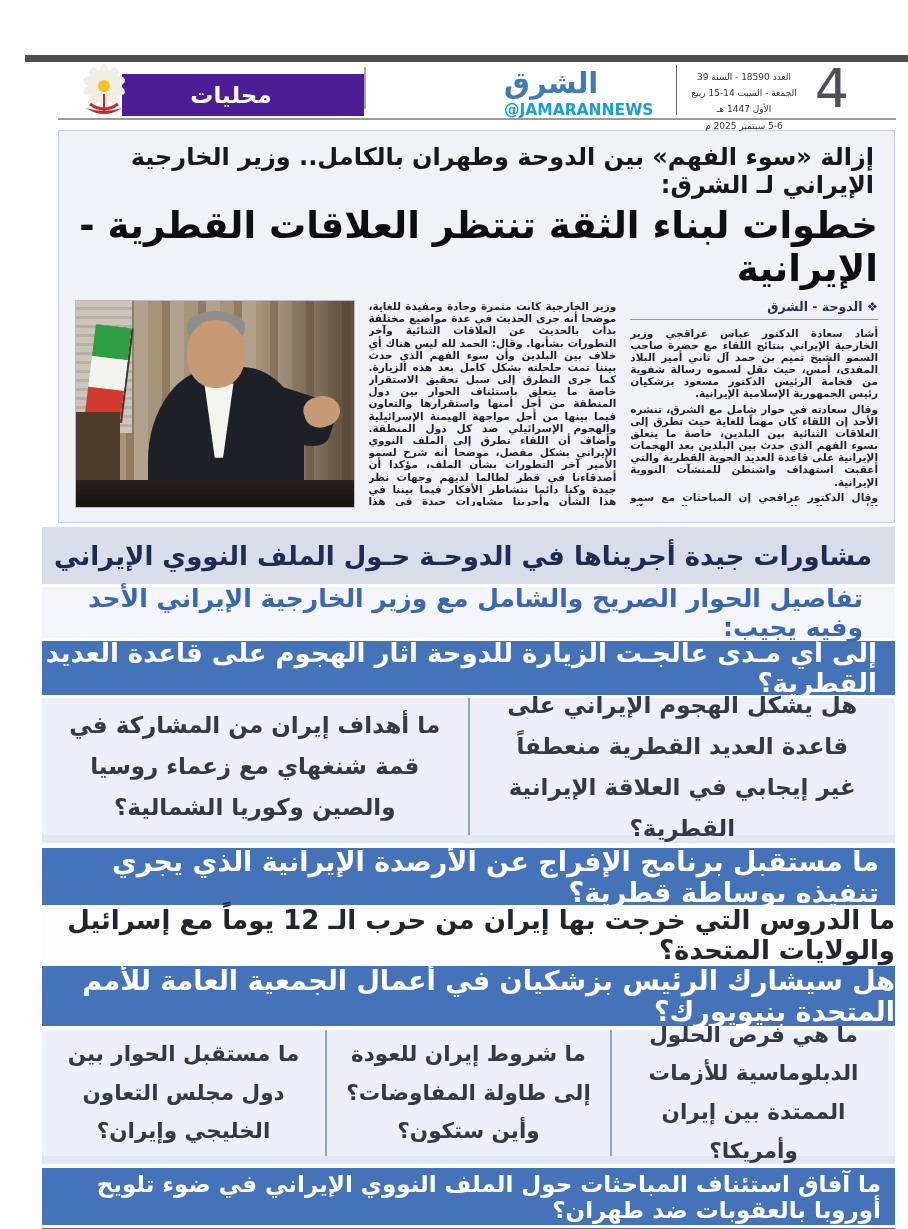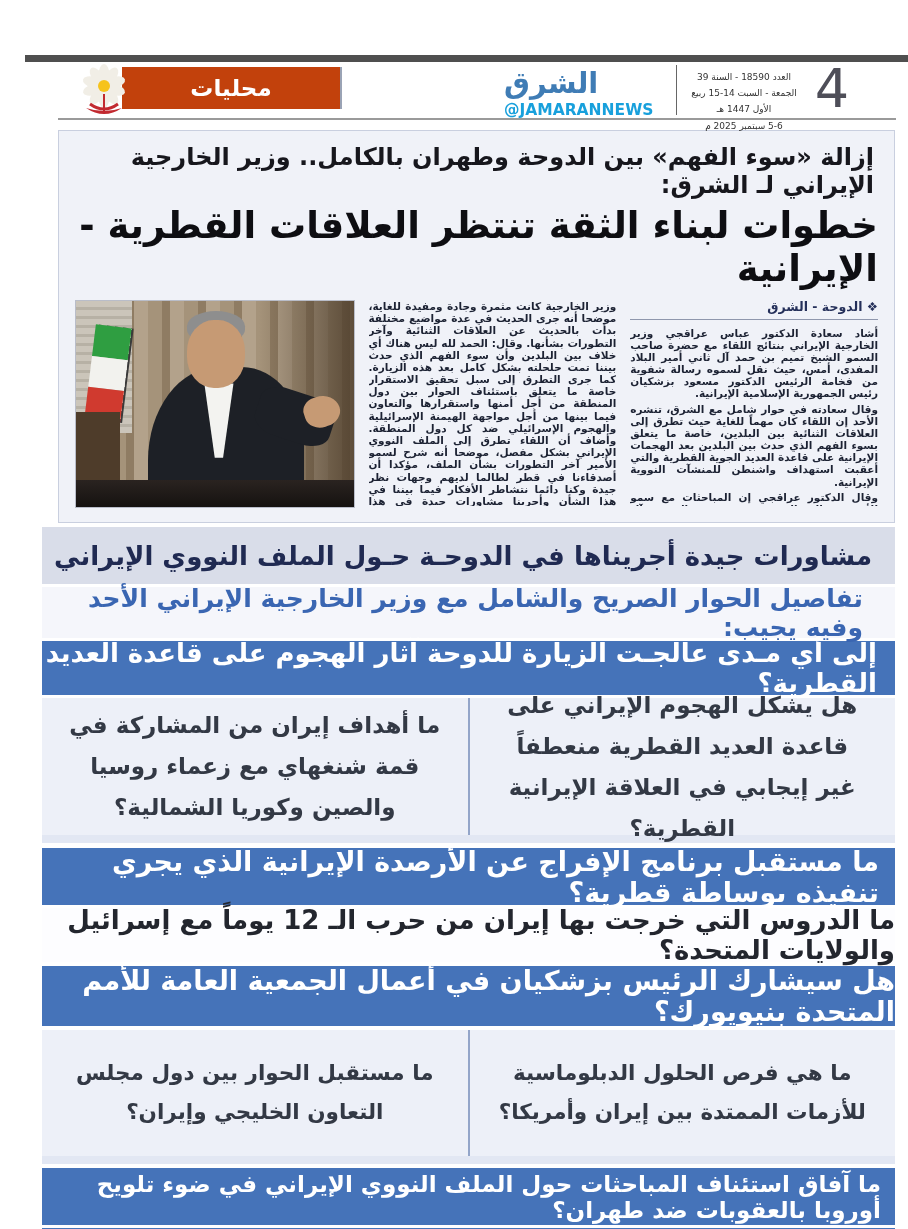--- a/index.html
+++ b/index.html
@@ -9,25 +9,25 @@
     background: #ffffff;
     font-family: "DejaVu Sans", "Liberation Sans", sans-serif;
   }
   
   .top-rule { margin: 55px 0 0 25px; height: 7px; background: #4f4f4f; }
 
   
   .header { display: flex; align-items: flex-start; margin: 0 13px 0 58px; height: 56px; }
   .flower { margin: 2px -14px 0 14px; z-index: 2; position: relative; }
   .section-banner {
-    width: 218px; height: 42px; margin-top: 5px;
-    background: #c2410c; color: #ffffff;
+    width: 218px; height: 42px; margin-top: 12px;
+    background: #4c1d95; color: #ffffff;
     font-size: 23px; font-weight: 700; letter-spacing: 12px;
     display: flex; align-items: center; justify-content: center;
-    direction: rtl; padding-right: 0;
+    direction: rtl; padding-right: 24px;
   }
   .section-vline { width: 2px; height: 42px; background: #9aa3b5; margin-top: 5px; }
   .header-spacer { flex: 1; }
   .brand { text-align: left; margin-top: 7px; width: 160px; }
   .brand-logo { font-size: 29px; font-weight: 900; color: #3f7cb5; line-height: 1; direction: rtl; }
   .brand-watermark { font-size: 15.5px; font-weight: 800; color: #18a0dc; margin-top: 3px; }
   .issue-vline { width: 1px; height: 50px; background: #666; margin: 3px 6px 0 12px; }
   .issue { width: 122px; font-size: 9px; color: #333; text-align: center; margin-top: 7px; line-height: 1.8; direction: rtl; }
   .page-num { font-size: 54px; color: #4e4e58; font-weight: 500; line-height: 50px; margin: 2px 42px 0 6px; width: 42px; text-align: center; }
   .header-rule { height: 2px; background: #9a9a9a; margin: 0 12px 0 58px; }
@@ -185,17 +185,18 @@
   <div class="cell divided">هل يشكل الهجوم الإيراني على قاعدة العديد القطرية منعطفاً غير إيجابي في العلاقة الإيرانية القطرية؟</div>
   <div class="cell">ما أهداف إيران من المشاركة في قمة شنغهاي مع زعماء روسيا والصين وكوريا الشمالية؟</div>
 </div>
 
 <div class="banner b-blue h57">ما مستقبل برنامج الإفراج عن الأرصدة الإيرانية الذي يجري تنفيذه بوساطة قطرية؟</div>
 <div class="banner b-white">ما الدروس التي خرجت بها إيران من حرب الـ 12 يوماً مع إسرائيل والولايات المتحدة؟</div>
 <div class="banner b-blue h60">هل سيشارك الرئيس بزشكيان في أعمال الجمعية العامة للأمم المتحدة بنيويورك؟</div>
 
 <div class="qa qa3">
   <div class="cell divided">ما هي فرص الحلول الدبلوماسية للأزمات الممتدة بين إيران وأمريكا؟</div>
+  <div class="cell divided">ما شروط إيران للعودة إلى طاولة المفاوضات؟ وأين ستكون؟</div>
   <div class="cell">ما مستقبل الحوار بين دول مجلس التعاون الخليجي وإيران؟</div>
 </div>
 
 <div class="banner b-blue h57b">ما آفاق استئناف المباحثات حول الملف النووي الإيراني في ضوء تلويح أوروبا بالعقوبات ضد طهران؟</div>
 <div class="banner b-blue h47">هذا ما لم تستطع الطائرات الإسرائيلية والأمريكية تدميره في إيران</div>
 
 </body></html>

